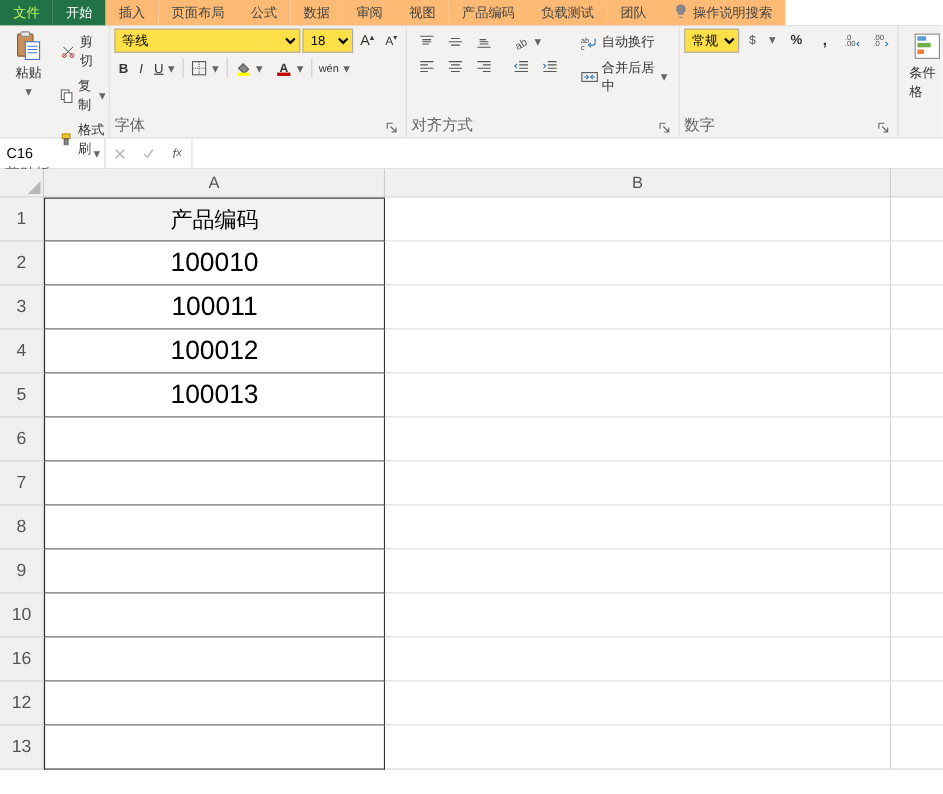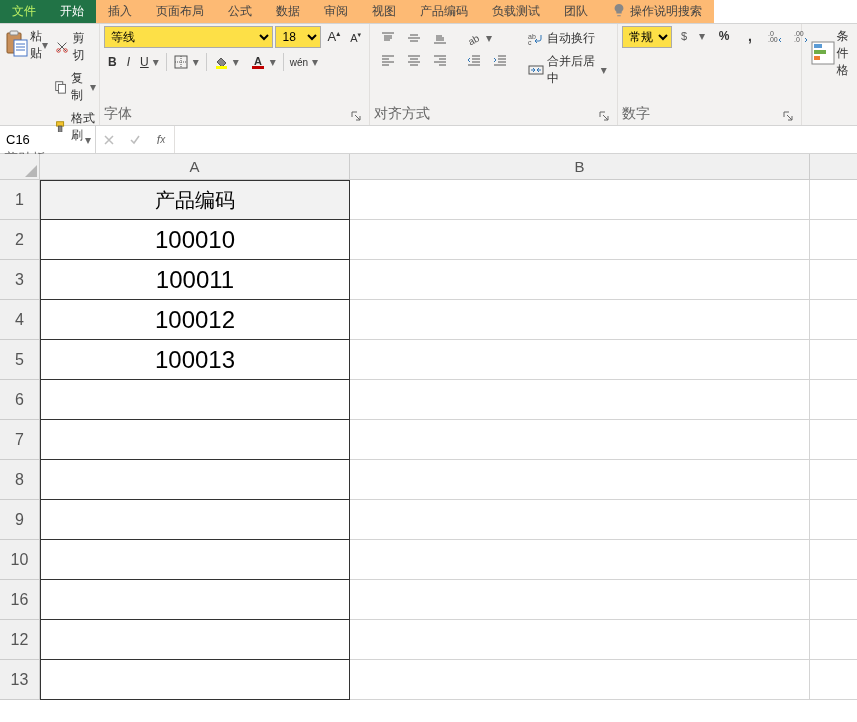--- a/index.html
+++ b/index.html
@@ -8,21 +8,21 @@
 .tab{padding:0 12px;display:flex;align-items:center;color:#bef264;background:#217346;cursor:pointer;font-size:12px}
 .tab.file{background:#217346}
 .tab.active{background:#217346;color:#fff}
 .tab.normal{background:#fdba74;color:#444}
 .lightbulb{display:inline-block;margin-right:4px}
 .ribbon{background:#f3f2f1;height:102px;display:flex;border-bottom:1px solid #d4d4d4}
 .group{border-right:1px solid #e1dfdd;display:flex;flex-direction:column;padding:2px 4px 0;position:relative}
 .group-body{flex:1;display:flex;align-items:flex-start}
 .group-label{text-align:left;font-size:14px;color:#666;padding:2px 0;position:relative}
 .dlaunch{position:absolute;right:2px;bottom:2px;width:14px;height:14px;display:flex;align-items:center;justify-content:center;cursor:pointer;color:#666}
-.big-btn{display:flex;flex-direction:row;align-items:center;justify-content:center;padding:2px 6px;cursor:pointer;min-width:44px}
+.big-btn{display:flex;flex-direction:column;align-items:center;justify-content:center;padding:2px 6px;cursor:pointer;min-width:44px}
 .big-btn .ic{width:28px;height:28px;display:flex;align-items:center;justify-content:center;margin-bottom:2px}
 .vstack{display:flex;flex-direction:column;gap:2px;padding:2px 2px}
 .hstack{display:flex;align-items:center;gap:2px}
 .small-btn{display:flex;align-items:center;padding:2px 4px;cursor:pointer;gap:3px}
 .icon-box{width:16px;height:16px;display:inline-flex;align-items:center;justify-content:center}
 .dd{width:8px;height:16px;display:inline-flex;align-items:center;justify-content:center;color:#666}
 select.font-sel{height:22px;border:1px solid #ababab;background:#fde047;font-size:12px;padding:0 2px}
 .formula-bar{height:28px;display:flex;align-items:stretch;border-bottom:1px solid #d4d4d4;background:#fff}
 .name-box{width:96px;border-right:1px solid #d4d4d4;display:flex;align-items:center;padding:0 6px;position:relative}
 .name-box input{border:none;width:60px;font-size:13px;outline:none}

